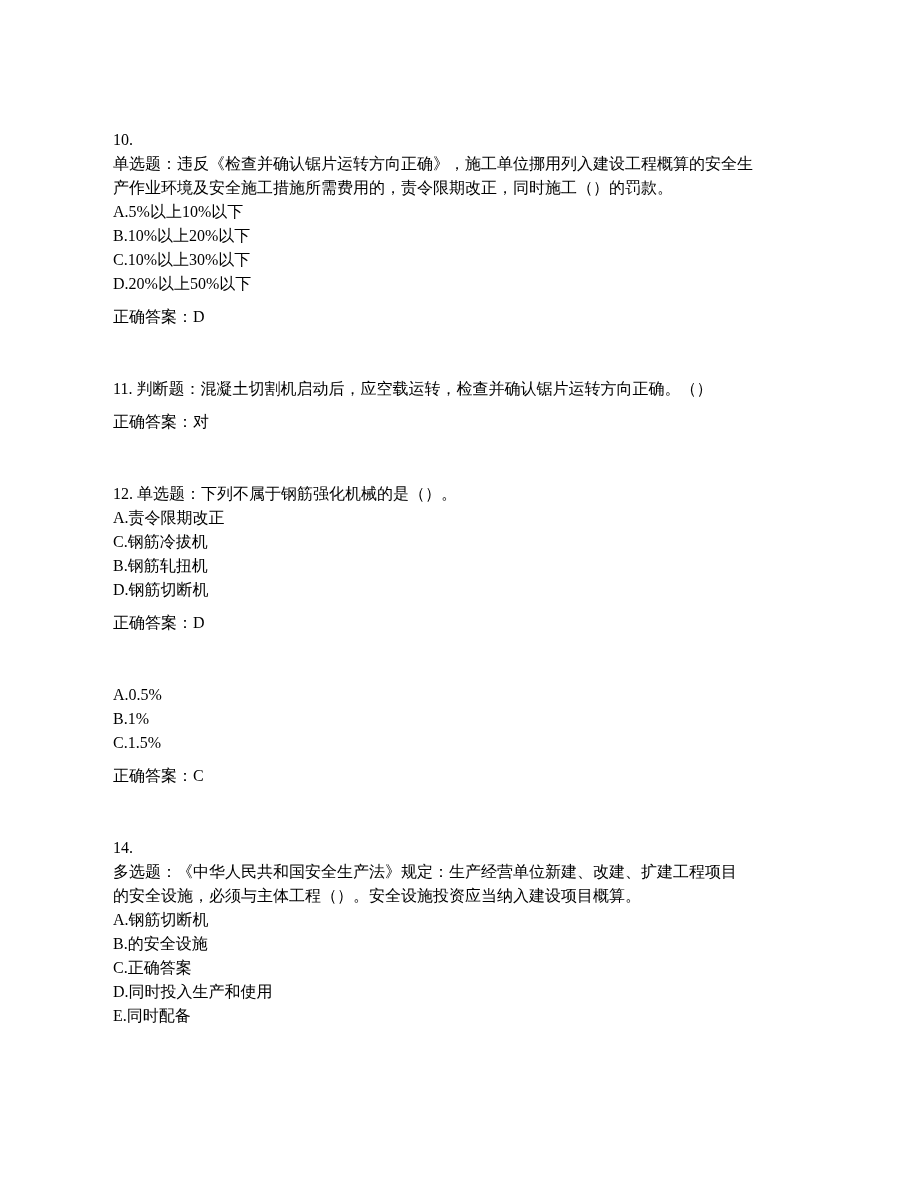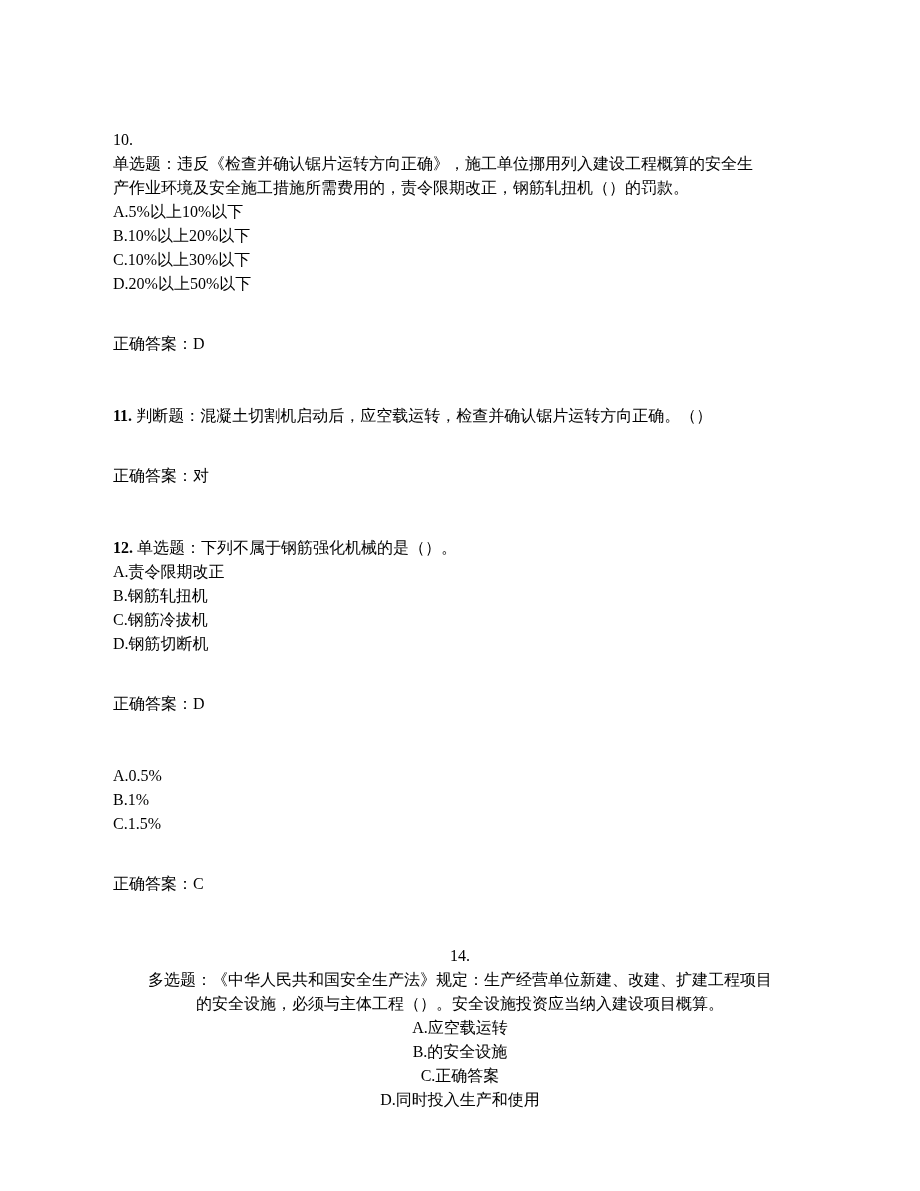--- a/index.html
+++ b/index.html
@@ -14,69 +14,68 @@
       line-height: 1.5;
       color: #000000;
       padding: 128px 113px 60px 113px;
       width: 920px;
     }
     .question-block {
       margin-bottom: 48px;
     }
     .question-block:last-child {
       margin-bottom: 14px;
-      text-align: center;
     }
     .question-line {
       display: block;
     }
     .answer-label {
-      margin-top: 36px;
+      margin-top: 9px;
     }
     .spaced-prefix {
       white-space: pre;
-      font-weight: bold;
     }
   </style>
 </head>
 <body>
 
 <div class="question-block">
   <span class="question-line">10.</span>
   <span class="question-line">单选题：违反《检查并确认锯片运转方向正确》，施工单位挪用列入建设工程概算的安全生</span>
-  <span class="question-line">产作业环境及安全施工措施所需费用的，责令限期改正，钢筋轧扭机（）的罚款。</span>
+  <span class="question-line">产作业环境及安全施工措施所需费用的，责令限期改正，同时施工（）的罚款。</span>
   <span class="question-line">A.5%以上10%以下</span>
   <span class="question-line">B.10%以上20%以下</span>
   <span class="question-line">C.10%以上30%以下</span>
   <span class="question-line">D.20%以上50%以下</span>
   <span class="question-line answer-label">正确答案：D</span>
 </div>
 
 <div class="question-block">
   <span class="question-line"><span class="spaced-prefix">11. </span><span>判断题：混凝土切割机启动后，应空载运转，检查并确认锯片运转方向正确。（）</span></span>
   <span class="question-line answer-label">正确答案：对</span>
 </div>
 
 <div class="question-block">
   <span class="question-line"><span class="spaced-prefix">12. </span><span>单选题：下列不属于钢筋强化机械的是（）。</span></span>
   <span class="question-line">A.责令限期改正</span>
+  <span class="question-line">C.钢筋冷拔机</span>
   <span class="question-line">B.钢筋轧扭机</span>
-  <span class="question-line">C.钢筋冷拔机</span>
   <span class="question-line">D.钢筋切断机</span>
   <span class="question-line answer-label">正确答案：D</span>
 </div>
 
 <div class="question-block">
   <span class="question-line">A.0.5%</span>
   <span class="question-line">B.1%</span>
   <span class="question-line">C.1.5%</span>
   <span class="question-line answer-label">正确答案：C</span>
 </div>
 
 <div class="question-block">
   <span class="question-line">14.</span>
   <span class="question-line">多选题：《中华人民共和国安全生产法》规定：生产经营单位新建、改建、扩建工程项目</span>
   <span class="question-line">的安全设施，必须与主体工程（）。安全设施投资应当纳入建设项目概算。</span>
-  <span class="question-line">A.应空载运转</span>
+  <span class="question-line">A.钢筋切断机</span>
   <span class="question-line">B.的安全设施</span>
   <span class="question-line">C.正确答案</span>
   <span class="question-line">D.同时投入生产和使用</span>
+  <span class="question-line">E.同时配备</span>
 </div>
 
 </body></html>

